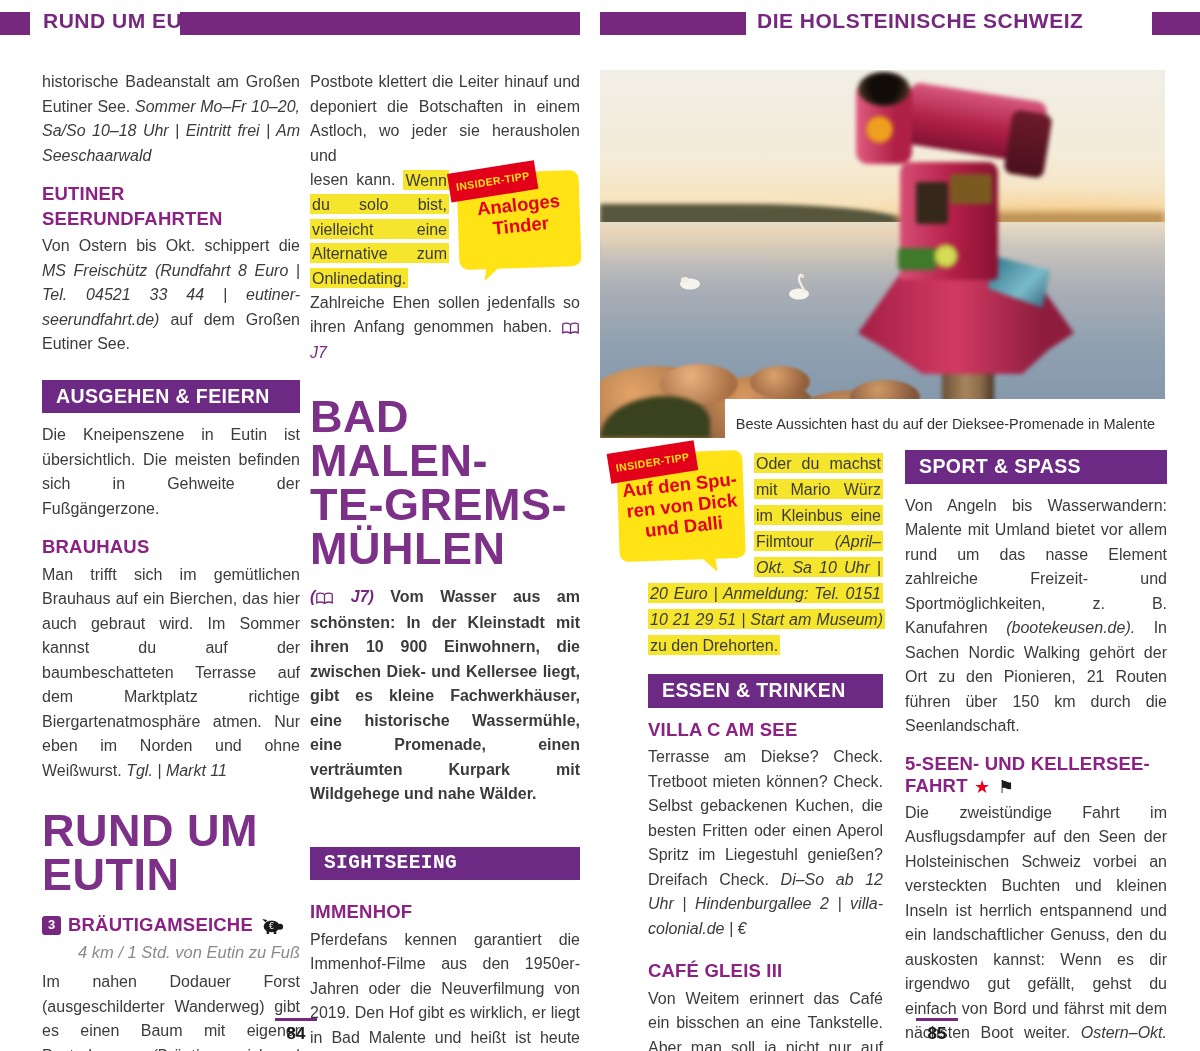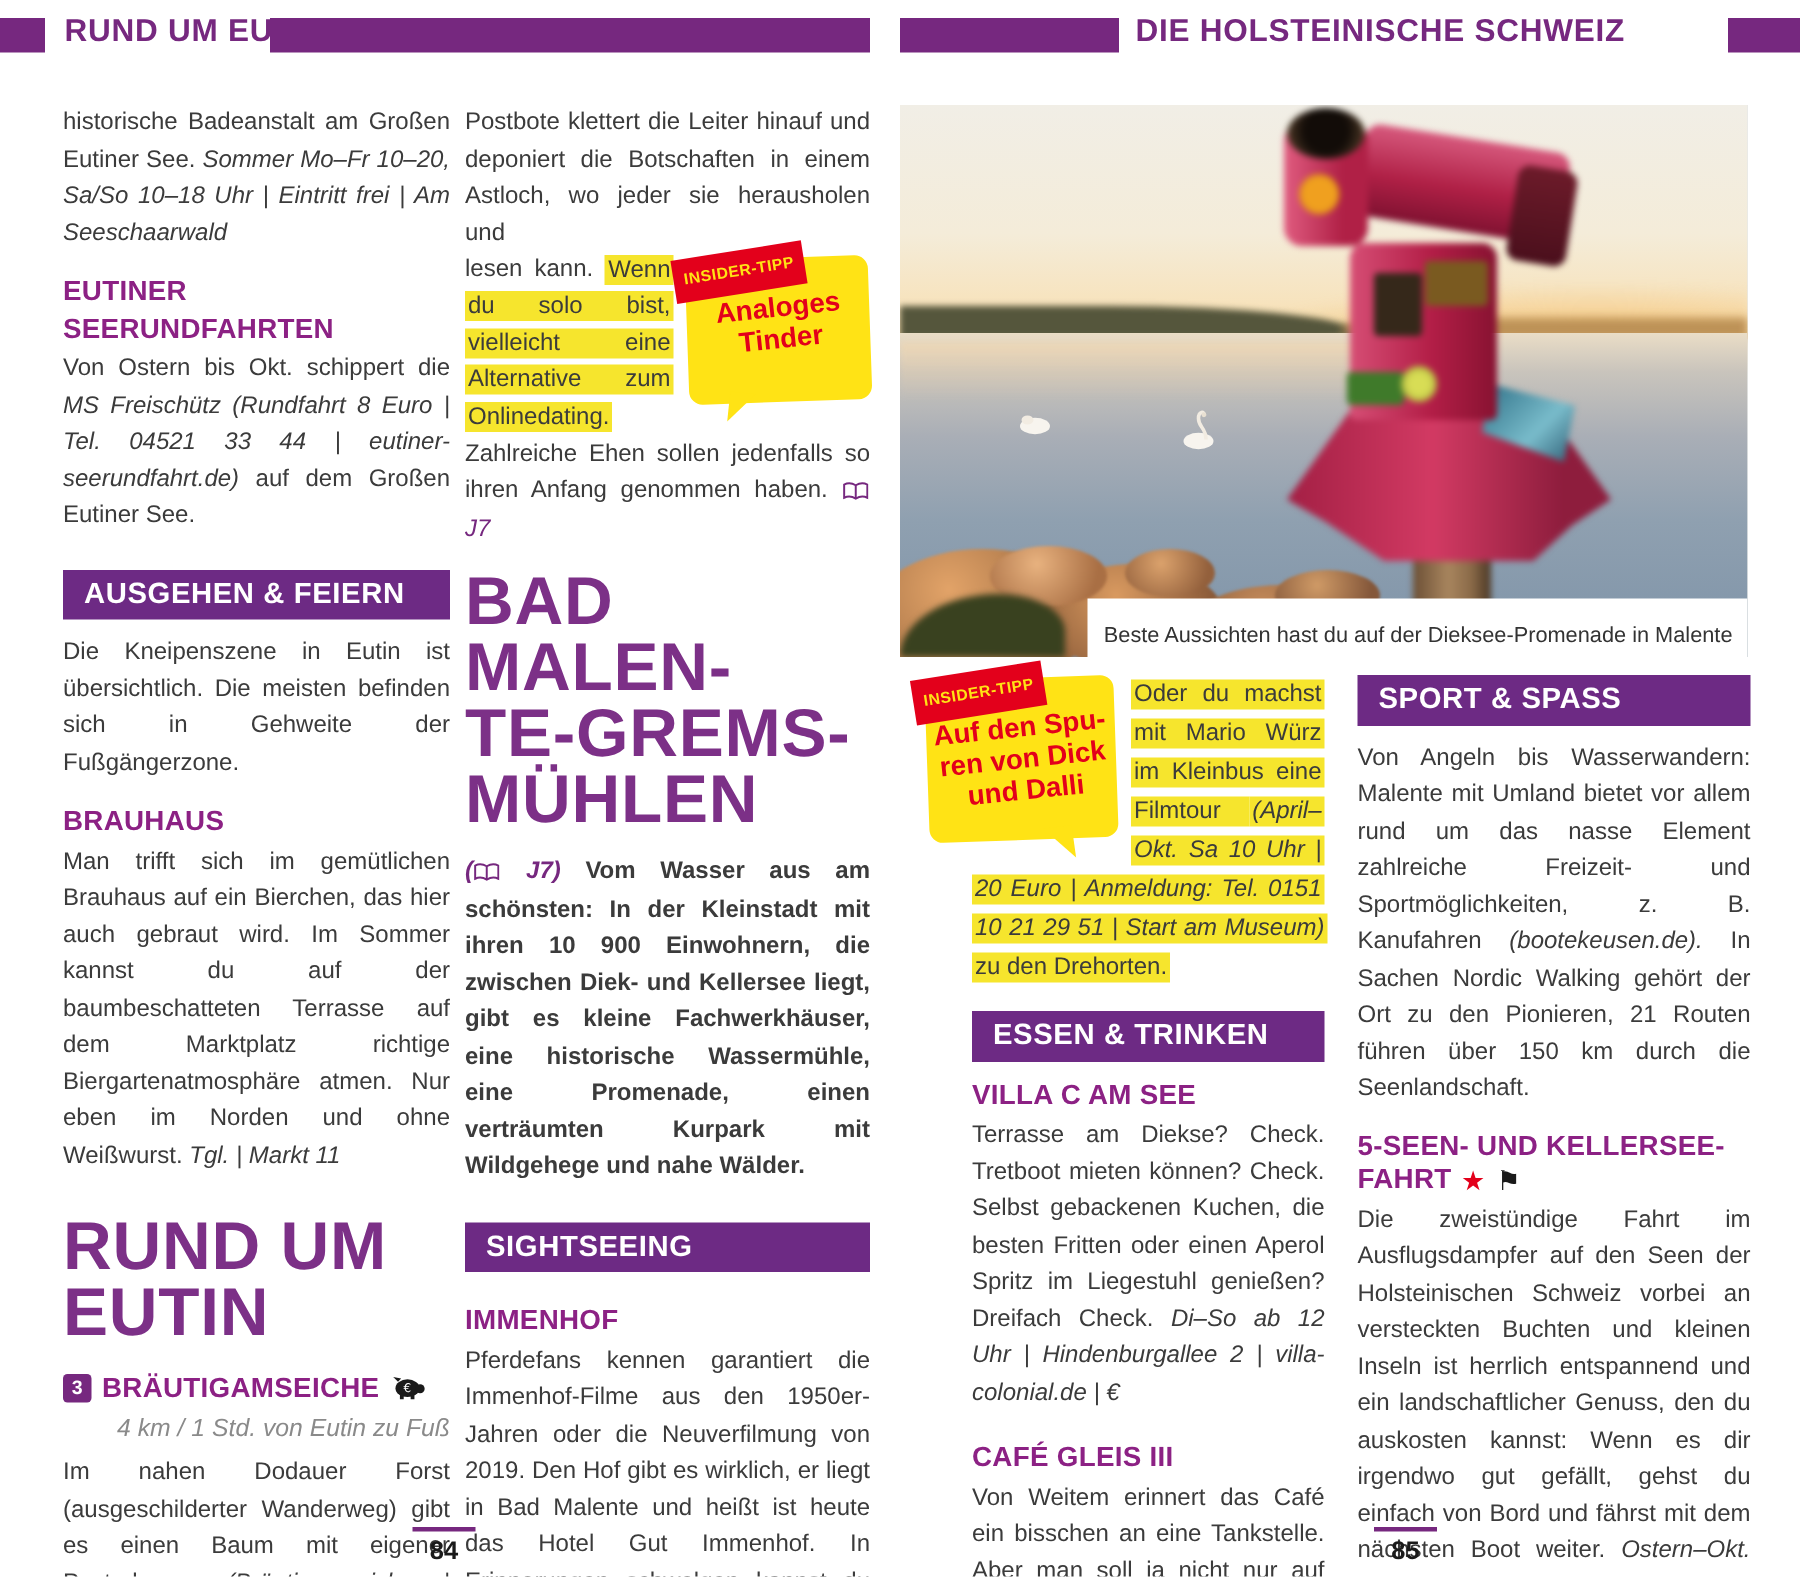--- a/index.html
+++ b/index.html
@@ -119,28 +119,28 @@
       <div class="ribbon">INSIDER-TIPP</div>
       <div class="tip-text">Analoges
 Tinder</div>
       <div class="tail"></div>
     </div>
     <span><span>lesen kann. </span><span class="sg-hl">Wenn du solo bist, vielleicht eine Alternative zum Onlinedating.</span><span> Zahlreiche Ehen sollen jedenfalls so ihren Anfang genommen haben. </span><span class="inline-icon"><svg viewBox="0 0 22 16" width="17" height="13">
             <path d="M1 2.2 C4.5 .4 8 1 11 2.8 C14 1 17.5 .4 21 2.2 L21 13.6 C17.5 11.9 14 12.5 11 14.3 C8 12.5 4.5 11.9 1 13.6 Z" fill="none" stroke="#76287f" stroke-width="1.7"></path>
             <path d="M11 2.8 L11 14.3" stroke="#76287f" stroke-width="1.7"></path>
           </svg></span><span class="sg-p sg-i"> J7</span></span>
   </div>
-  <div class="display-h" style="margin-top:14px;clear:both;">BAD MALEN-
+  <div class="display-h" style="margin-top:30px;clear:both;">BAD MALEN-
 TE-GREMS-
 MÜHLEN</div>
   <p><span class="sg-p sg-i sg-b">(</span><span class="inline-icon"><svg viewBox="0 0 22 16" width="17" height="13">
           <path d="M1 2.2 C4.5 .4 8 1 11 2.8 C14 1 17.5 .4 21 2.2 L21 13.6 C17.5 11.9 14 12.5 11 14.3 C8 12.5 4.5 11.9 1 13.6 Z" fill="none" stroke="#76287f" stroke-width="1.7"></path>
           <path d="M11 2.8 L11 14.3" stroke="#76287f" stroke-width="1.7"></path>
         </svg></span><span class="sg-p sg-i sg-b"> J7)</span><span class="sg-b"> Vom Wasser aus am schönsten: In der Kleinstadt mit ihren 10 900 Einwohnern, die zwischen Diek- und Kellersee liegt, gibt es kleine Fachwerkhäuser, eine historische Wassermühle, eine Promenade, einen verträumten Kurpark mit Wildgehege und nahe Wälder.</span></p>
-  <div class="banner" style="margin-top:24px;">SIGHTSEEING</div>
+  <div class="banner" style="margin-top:40px;font-family:Liberation Mono, monospace;">SIGHTSEEING</div>
   <div class="subhead" style="margin-top:20px;">IMMENHOF</div>
   <p><span>Pferdefans kennen garantiert die Immenhof-Filme aus den 1950er-Jahren oder die Neuverfilmung von 2019. Den Hof gibt es wirklich, er liegt in Bad Malente und heißt ist heute das Hotel Gut Immenhof. In Erinnerungen schwelgen kannst du im </span></p>
 </div>
 
 <div class="photo">
   <div class="ph ph-sky"></div>
   <div class="ph ph-glow"></div>
   <div class="ph ph-hills-l"></div>
   <div class="ph ph-hills-r"></div>
   <div class="ph ph-water"></div>

